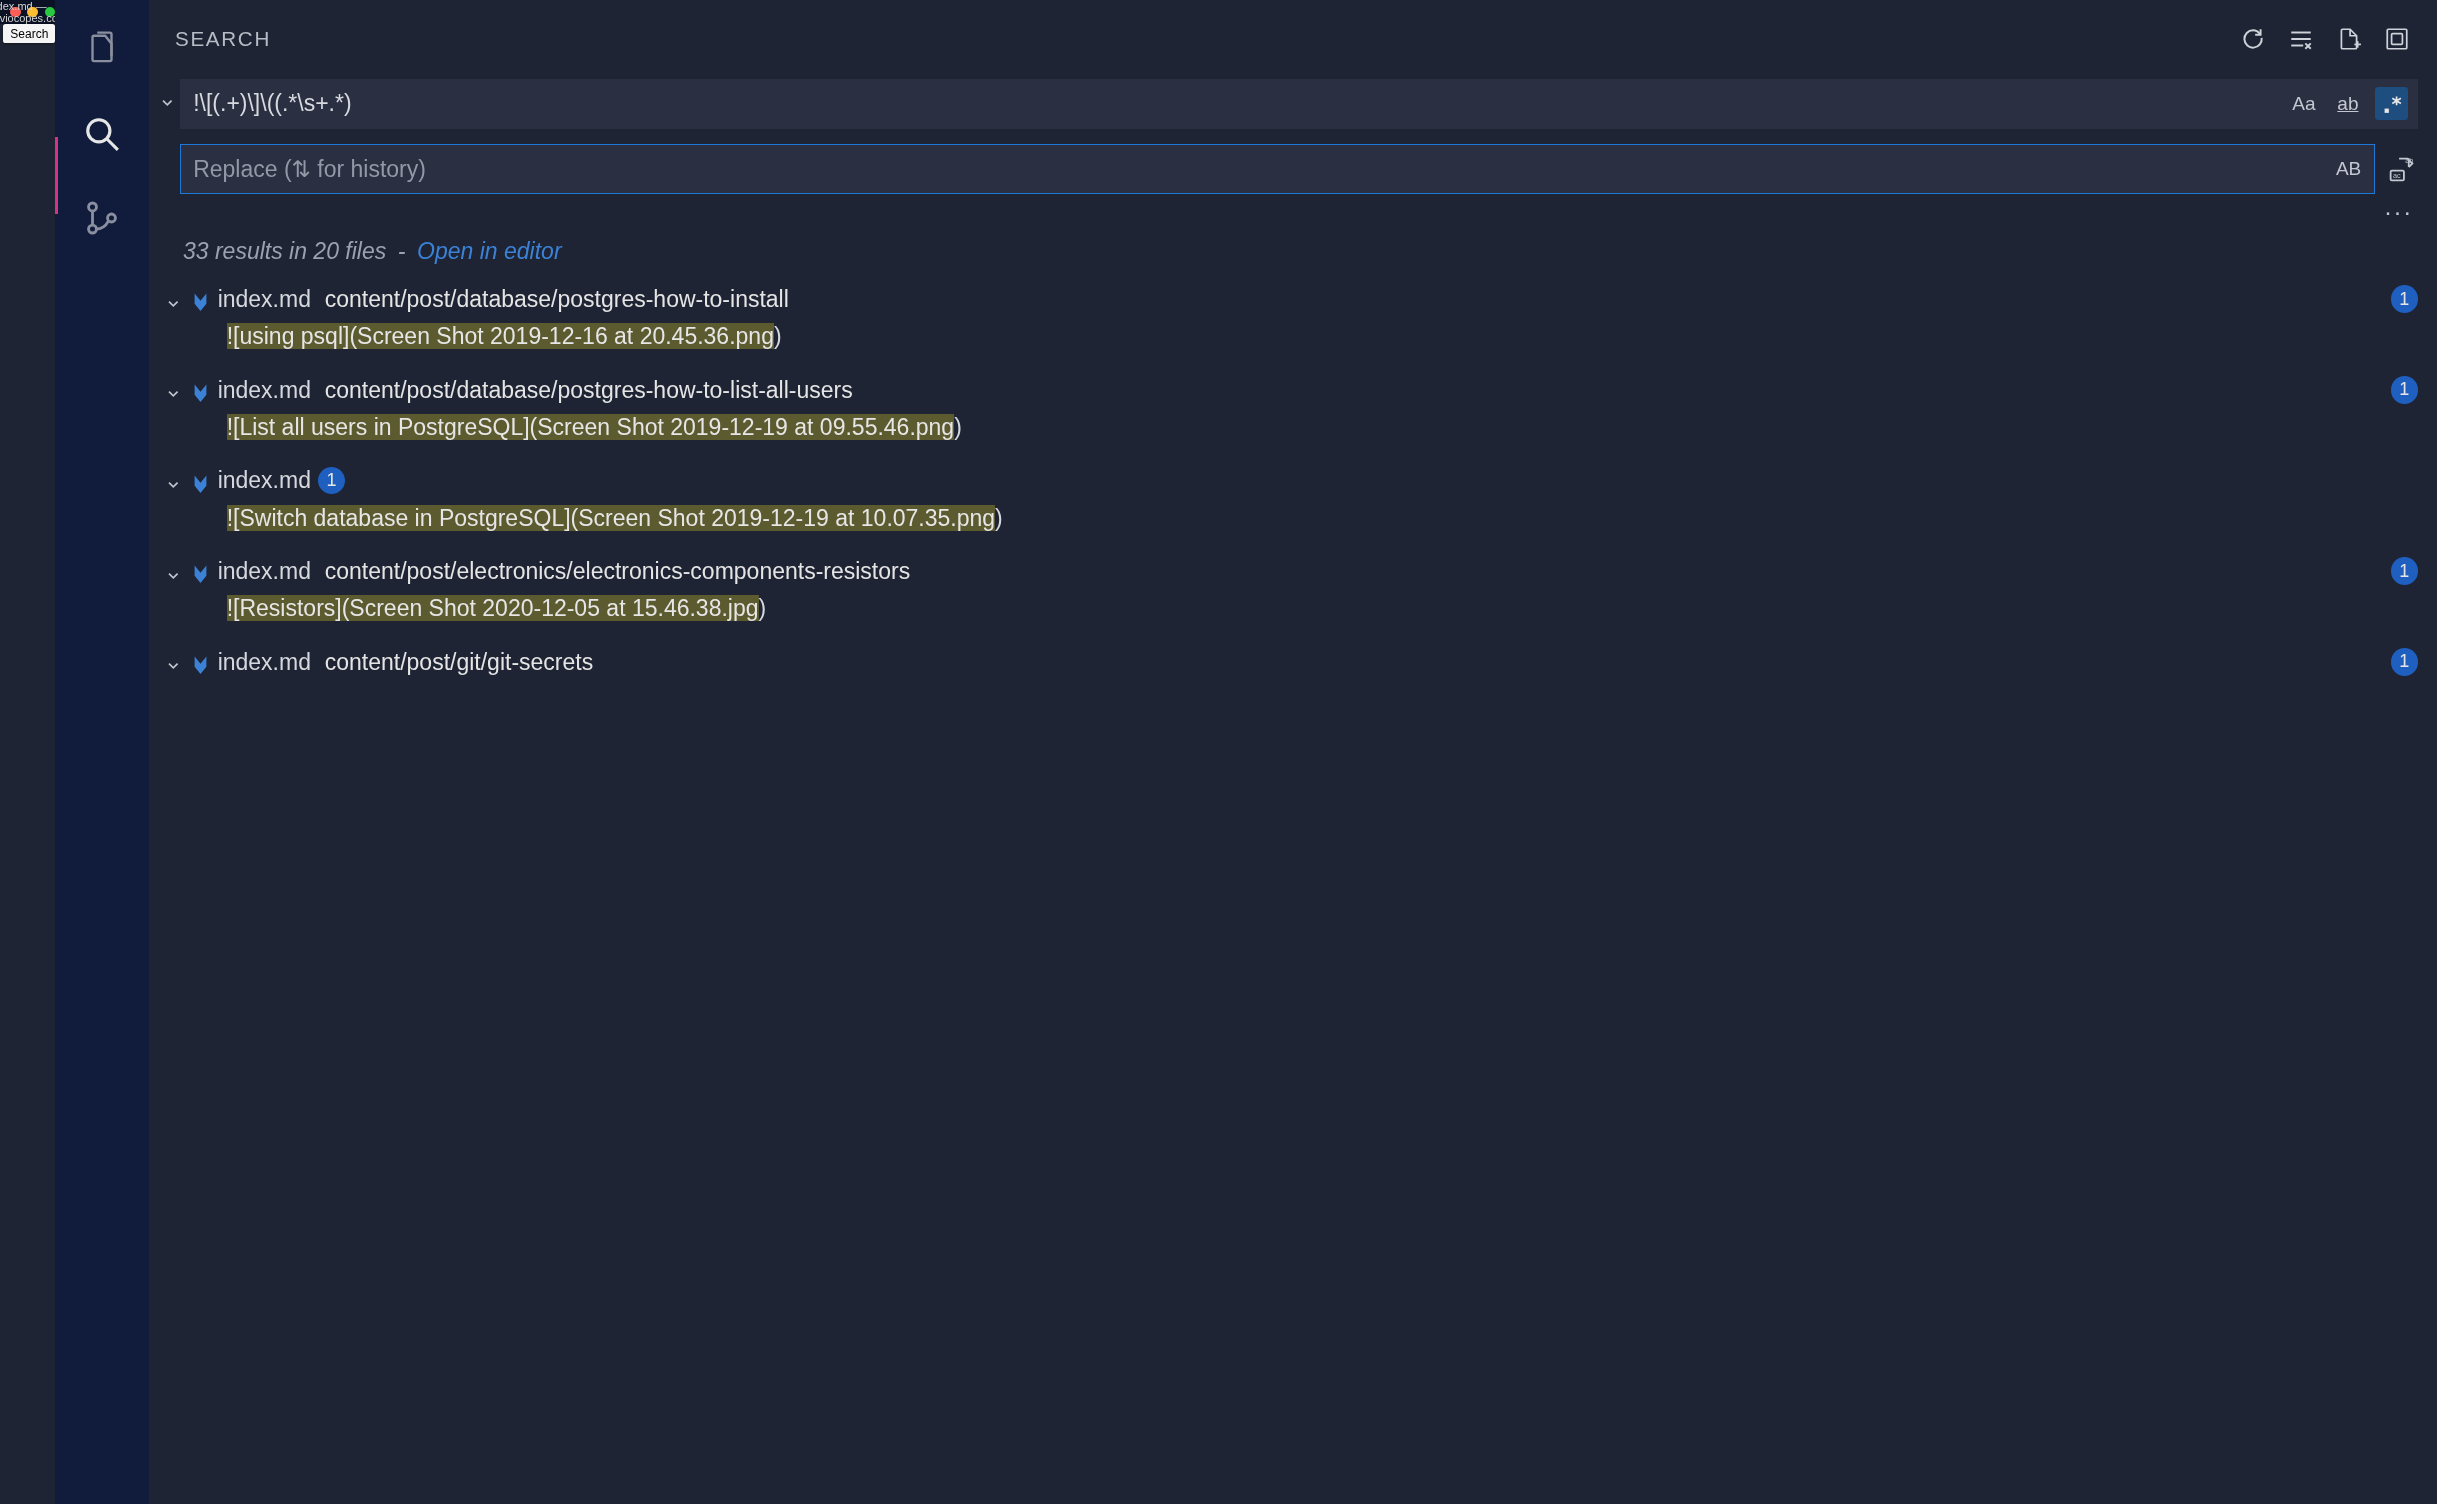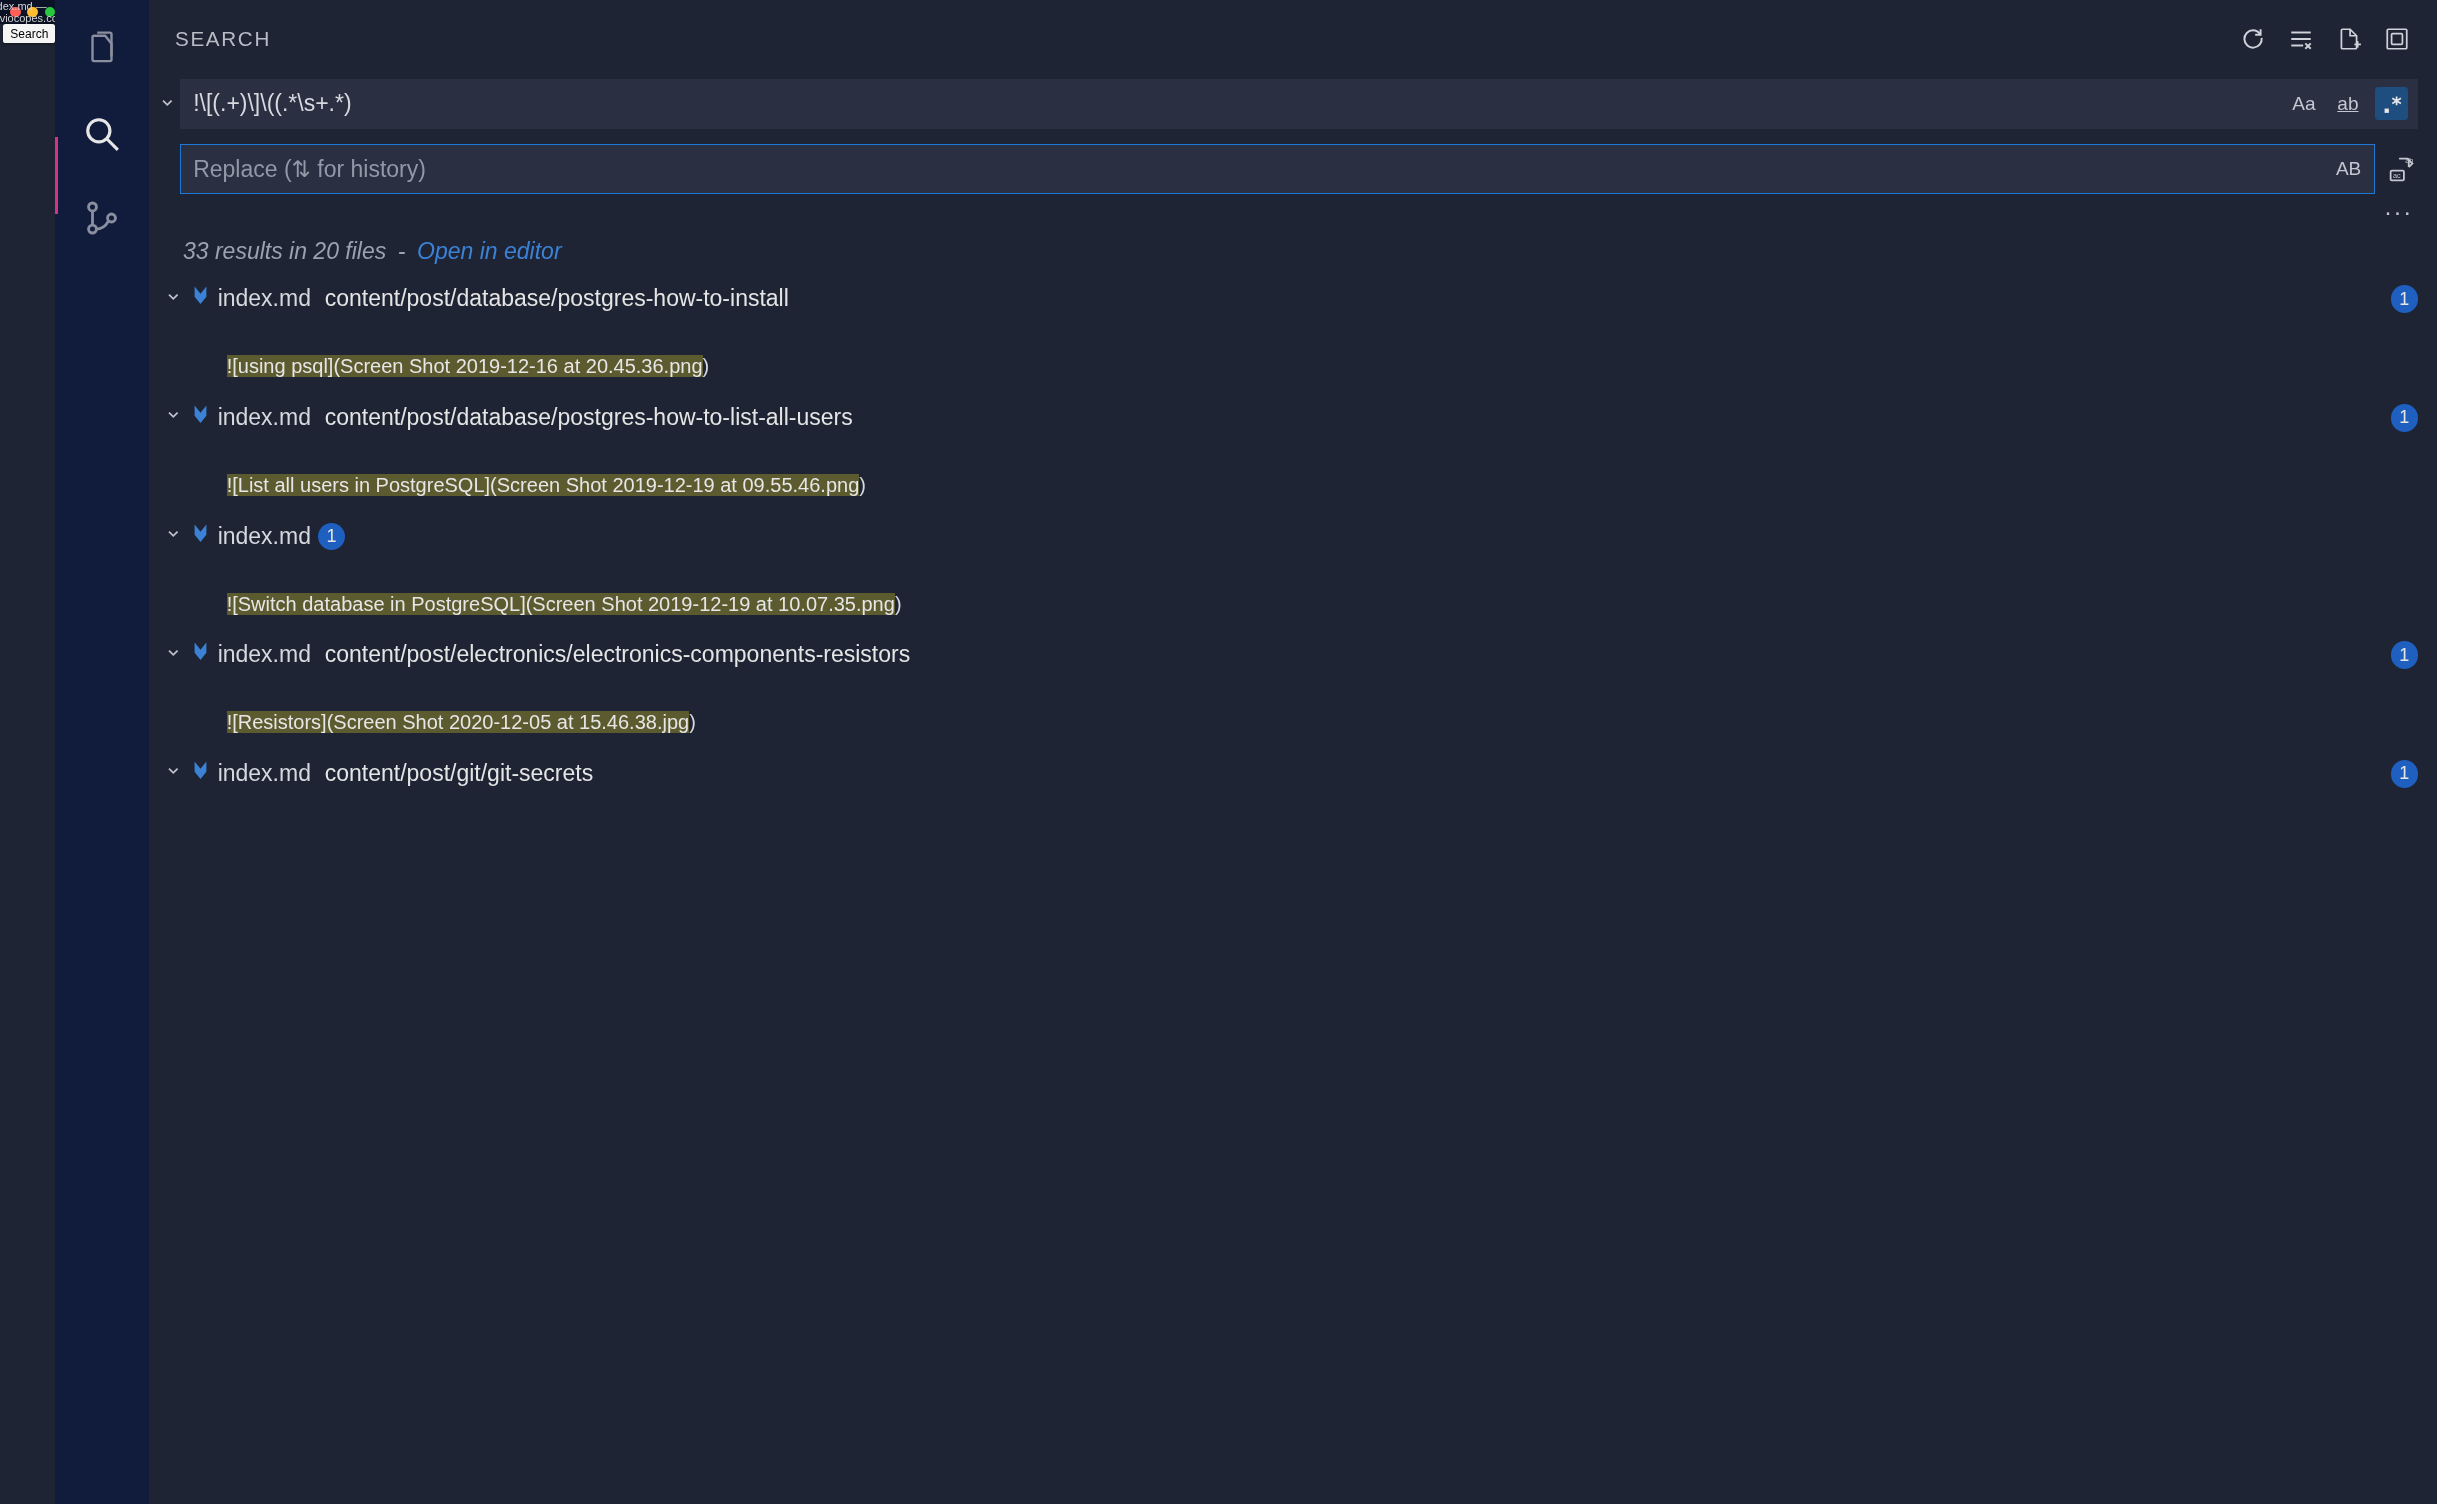--- a/index.html
+++ b/index.html
@@ -207,21 +207,21 @@
   .results {
     flex: 1;
     overflow-y: auto;
     padding-bottom: 8.6px;
   }
   .file-group {
     padding: 0 19px 8.6px 13.7px;
   }
   .file-head {
     display: flex;
-    align-items: flex-start;
+    align-items: flex-end;
     gap: 6.9px;
     padding: 5.2px 0;
     cursor: pointer;
   }
   .chev {
     width: 20.6px; height: 20.6px;
     color: #c0c3cc;
     flex-shrink: 0;
   }
   .md-icon {
@@ -254,26 +254,25 @@
     display: flex;
     align-items: center;
     justify-content: center;
     font-size: 18px;
     padding: 0 8.6px;
     font-weight: 500;
     flex-shrink: 0;
   }
   .match-line {
     padding: 5.2px 0 12px 64px;
-    font-size: 20px;
+    font-size: 23px;
     color: #d6d8de;
     white-space: nowrap;
     overflow: hidden;
     text-overflow: ellipsis;
-    margin-top: 32px;
   }
   .hl {
     background: #5c5a2f;
     color: #e6e6e6;
   }
 </style>
 </head>
 <body>
 
 <div class="window">

